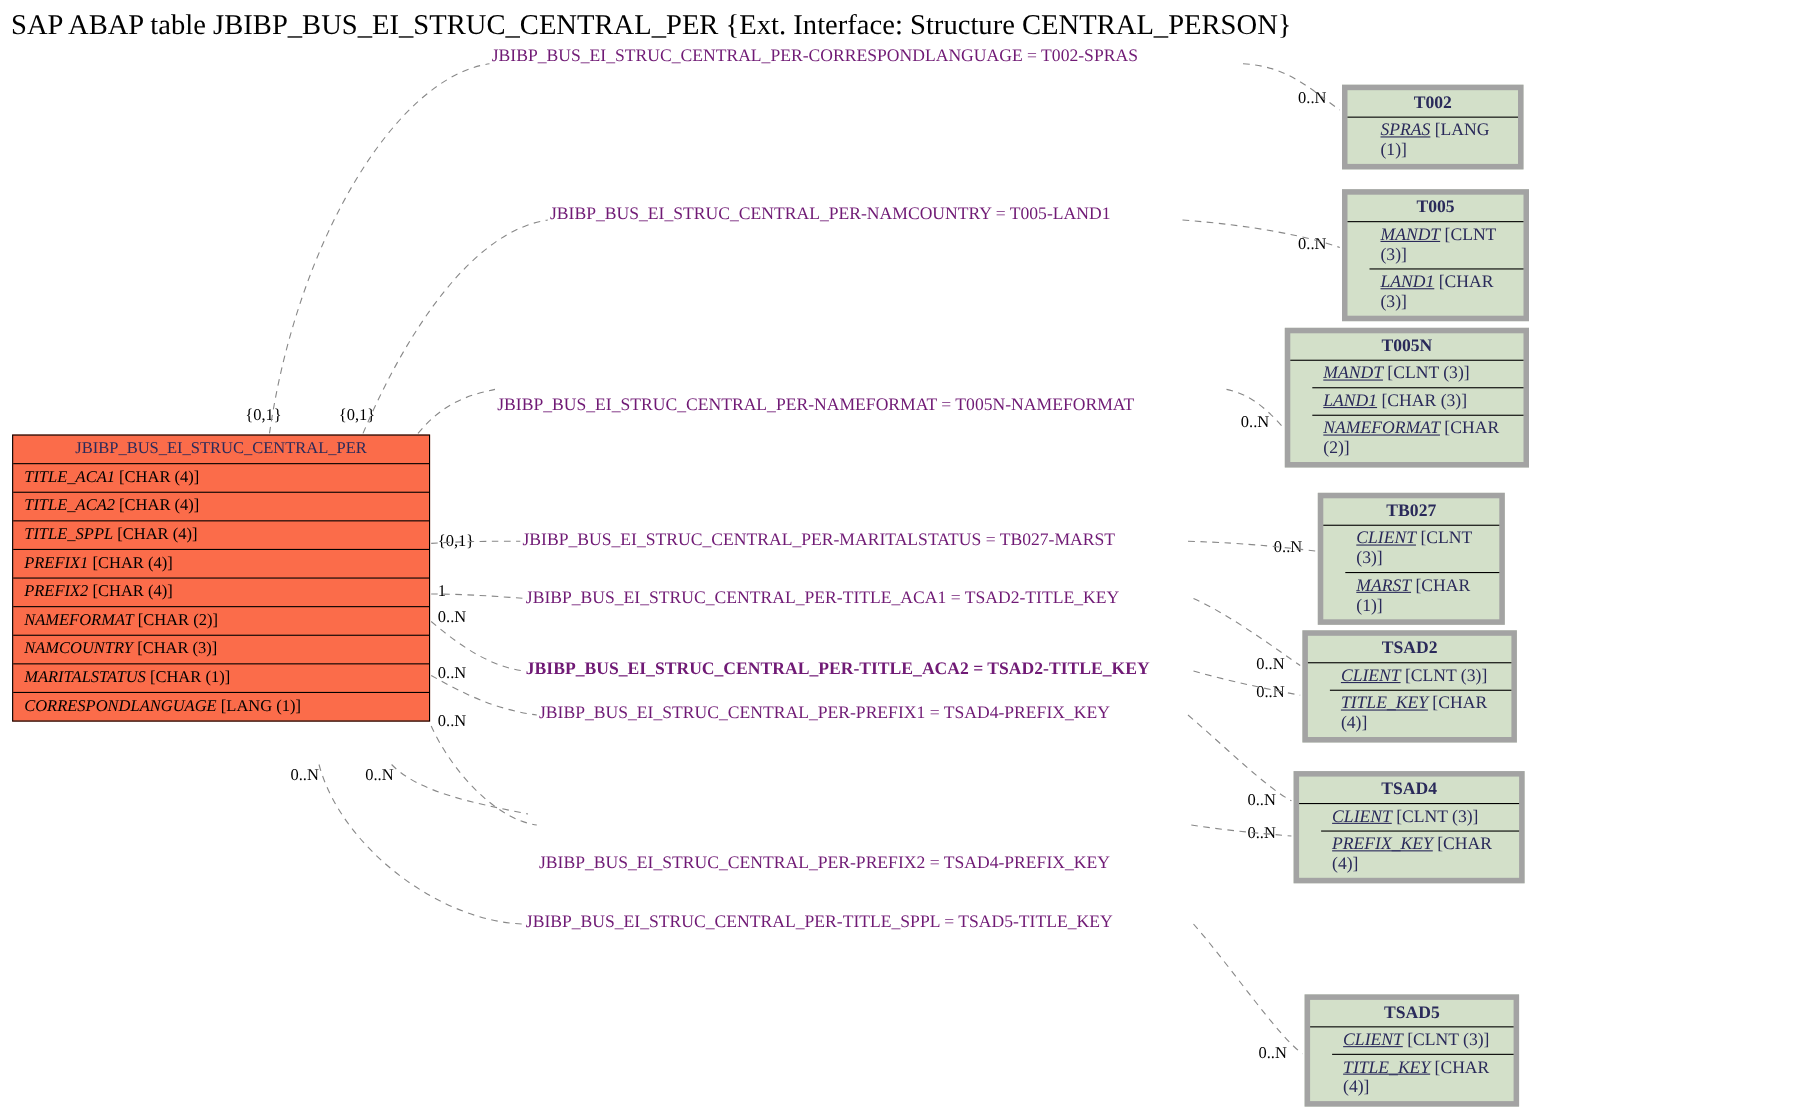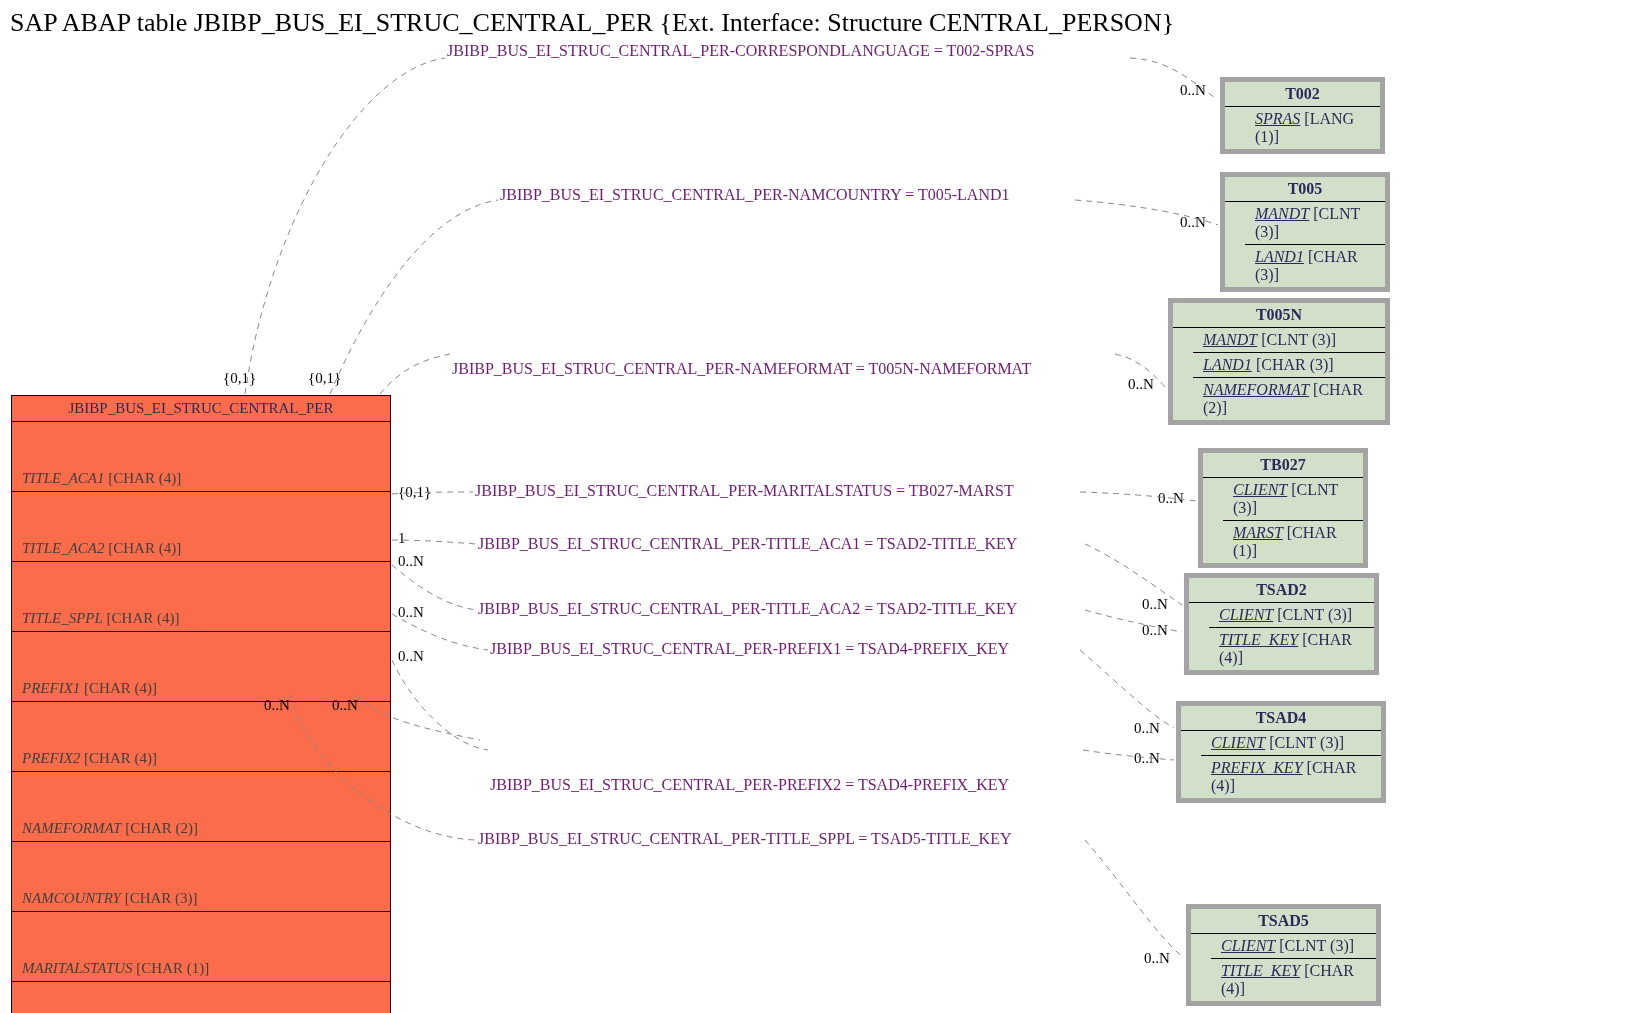--- a/index.html
+++ b/index.html
@@ -28,22 +28,21 @@
   .main-table .hdr {
     font-weight: normal;
     text-align: center;
     padding: 4px 10px;
     border-bottom: 1px solid #000;
     color: #2a2a5a;
   }
   .main-table .row {
     padding: 4px 10px;
     border-bottom: 1px solid #000;
-    color: #404040;
-    margin-top: 44px;
+    color: #000000;
   }
   .main-table .row:last-child { border-bottom: none; }
   .main-table .fld { font-style: italic; }
   .ref-table {
     position: absolute;
     border: 5px solid #a3a3a3;
     background: #d3e0c9;
     font-size: 16px;
   }
   .ref-table .hdr {
@@ -144,21 +143,21 @@
   <div class="hdr">TSAD5</div>
   <div class="row"><span class="fld">CLIENT</span> <span>[CLNT (3)]</span></div>
   <div class="row"><span class="fld">TITLE_KEY</span> <span>[CHAR (4)]</span></div>
 </div>
 
 <div class="rel-label" style="top:42px; left:447px;">JBIBP_BUS_EI_STRUC_CENTRAL_PER-CORRESPONDLANGUAGE = T002-SPRAS</div>
 <div class="rel-label" style="top:186px; left:500px;">JBIBP_BUS_EI_STRUC_CENTRAL_PER-NAMCOUNTRY = T005-LAND1</div>
 <div class="rel-label" style="top:360px; left:452px;">JBIBP_BUS_EI_STRUC_CENTRAL_PER-NAMEFORMAT = T005N-NAMEFORMAT</div>
 <div class="rel-label" style="top:482px; left:475px;">JBIBP_BUS_EI_STRUC_CENTRAL_PER-MARITALSTATUS = TB027-MARST</div>
 <div class="rel-label" style="top:535px; left:478px;">JBIBP_BUS_EI_STRUC_CENTRAL_PER-TITLE_ACA1 = TSAD2-TITLE_KEY</div>
-<div class="rel-label" style="top:600px; left:478px;">JBIBP_BUS_EI_STRUC_CENTRAL_PER-TITLE_ACA2 = TSAD2-TITLE_KEY</div>
+<div class="rel-label" style="top:600px; left:478px;font-weight:bold;">JBIBP_BUS_EI_STRUC_CENTRAL_PER-TITLE_ACA2 = TSAD2-TITLE_KEY</div>
 <div class="rel-label" style="top:640px; left:490px;">JBIBP_BUS_EI_STRUC_CENTRAL_PER-PREFIX1 = TSAD4-PREFIX_KEY</div>
 <div class="rel-label" style="top:776px; left:490px;">JBIBP_BUS_EI_STRUC_CENTRAL_PER-PREFIX2 = TSAD4-PREFIX_KEY</div>
 <div class="rel-label" style="top:830px; left:478px;">JBIBP_BUS_EI_STRUC_CENTRAL_PER-TITLE_SPPL = TSAD5-TITLE_KEY</div>
 
 <div class="card-label" style="top:370px; left:223px;">{0,1}</div>
 <div class="card-label" style="top:370px; left:308px;">{0,1}</div>
 <div class="card-label" style="top:484px; left:398px;">{0,1}</div>
 <div class="card-label" style="top:530px; left:398px;">1</div>
 <div class="card-label" style="top:553px; left:398px;">0..N</div>
 <div class="card-label" style="top:604px; left:398px;">0..N</div>

